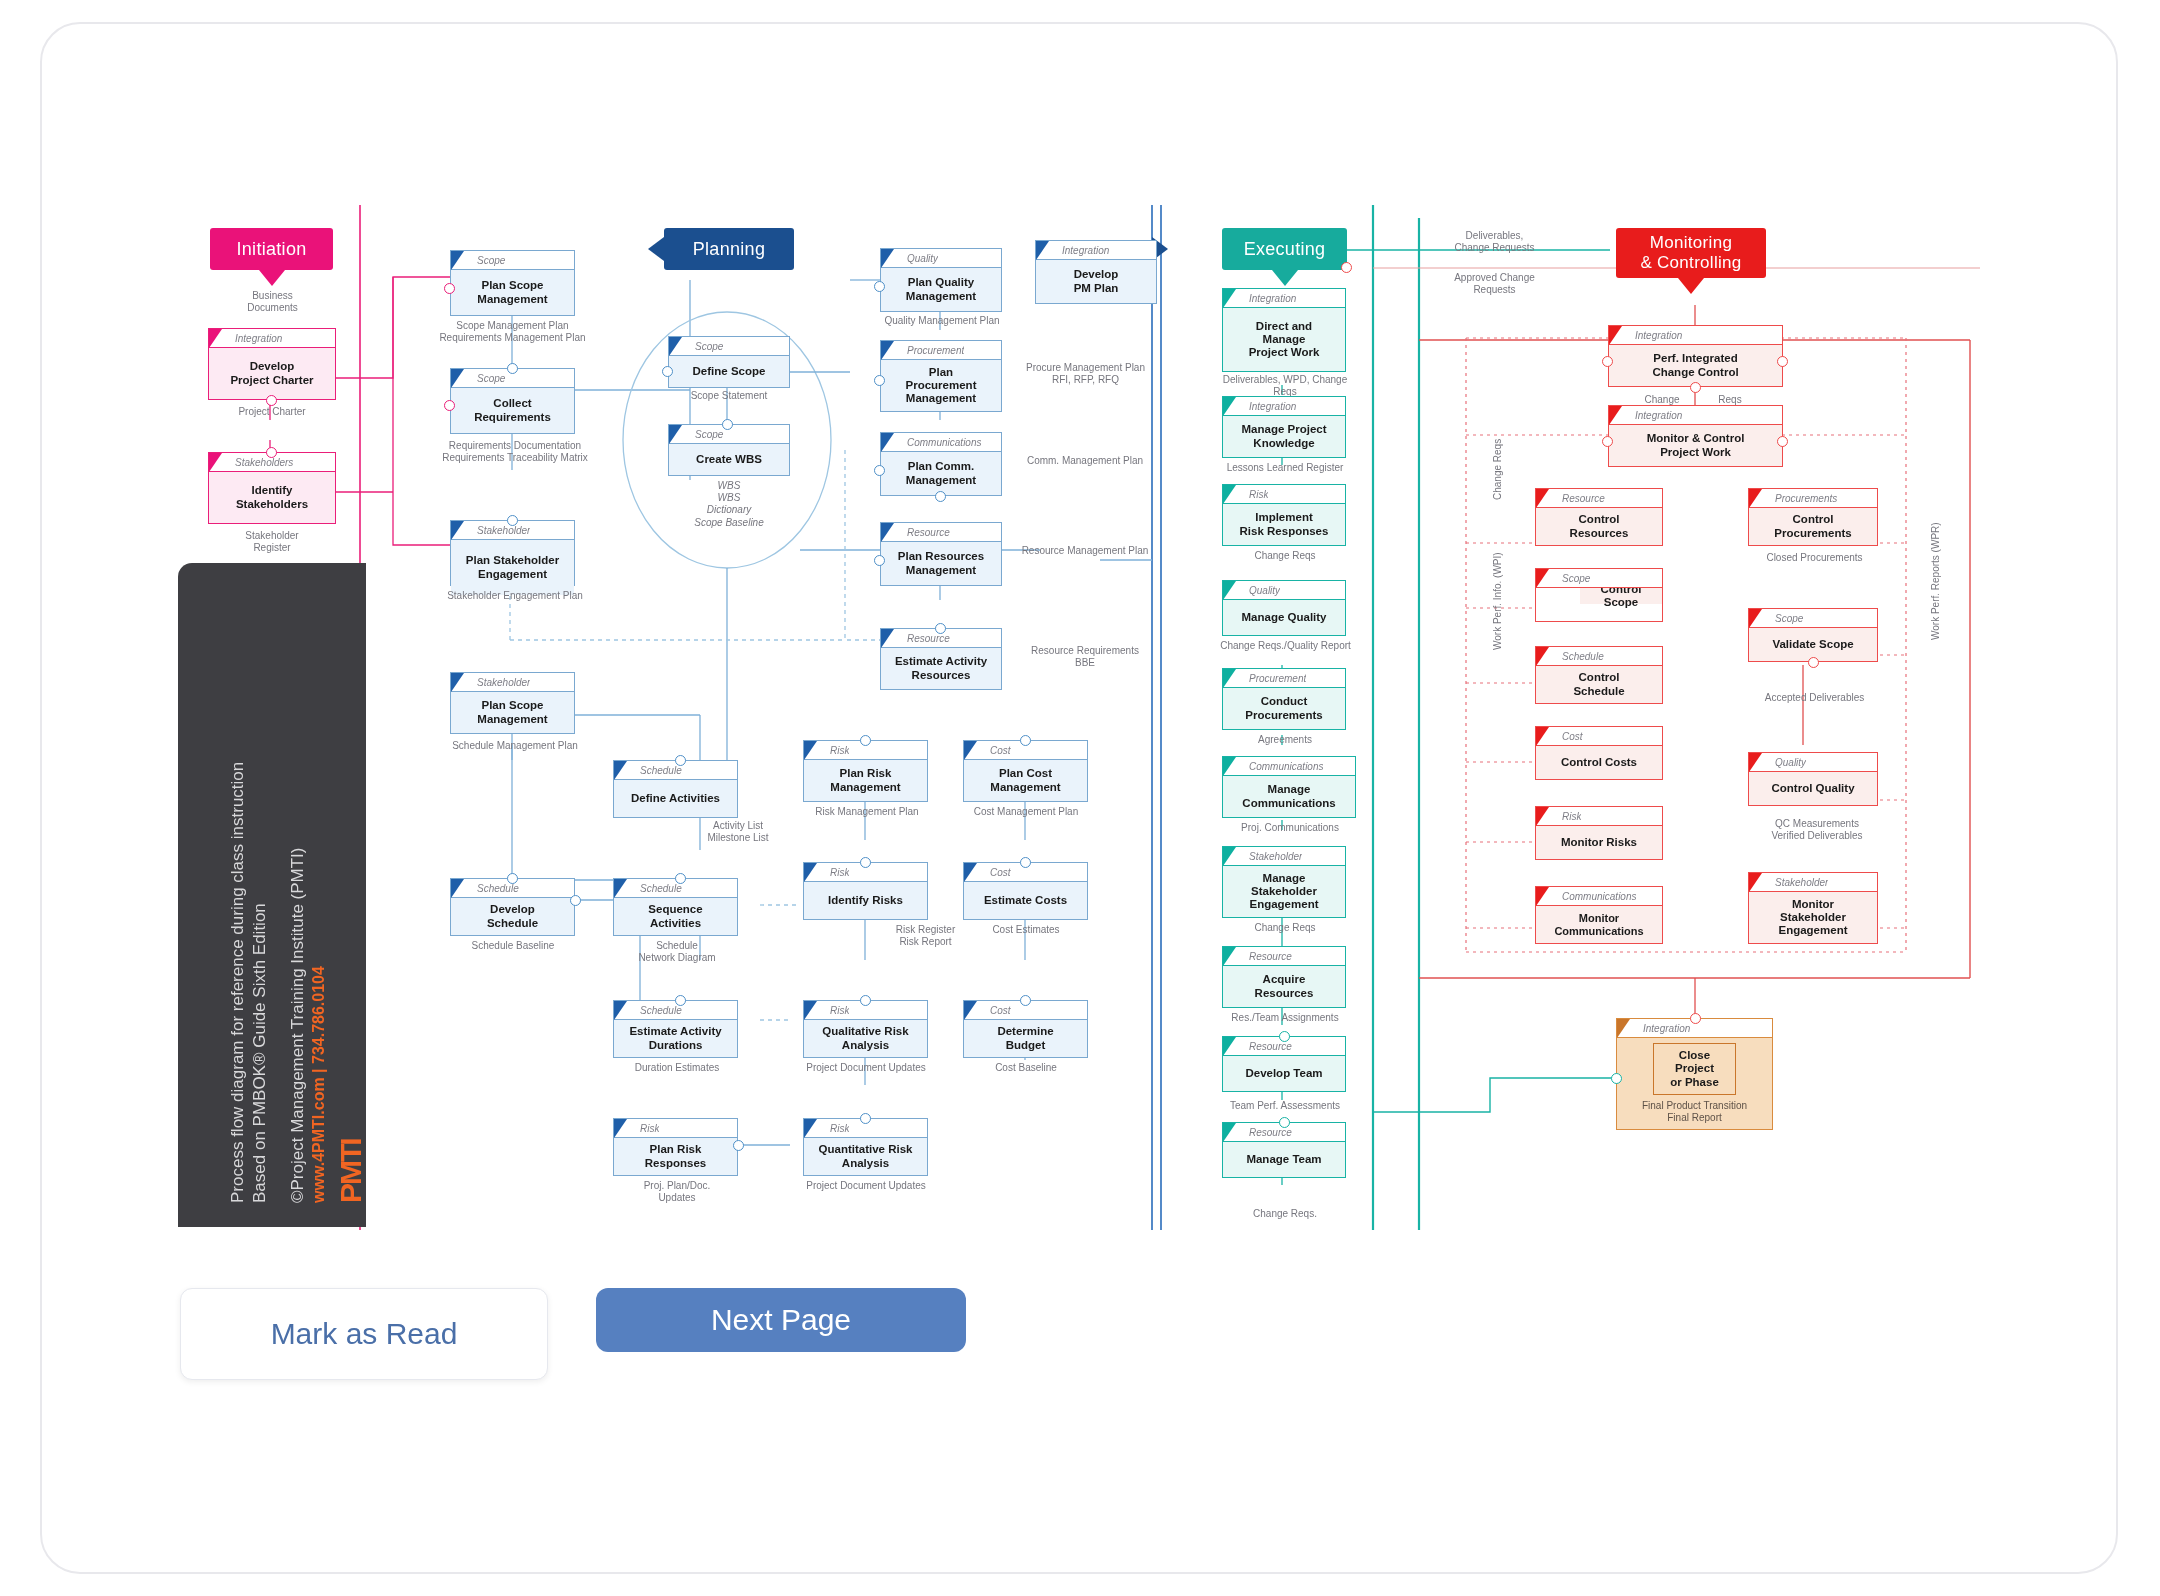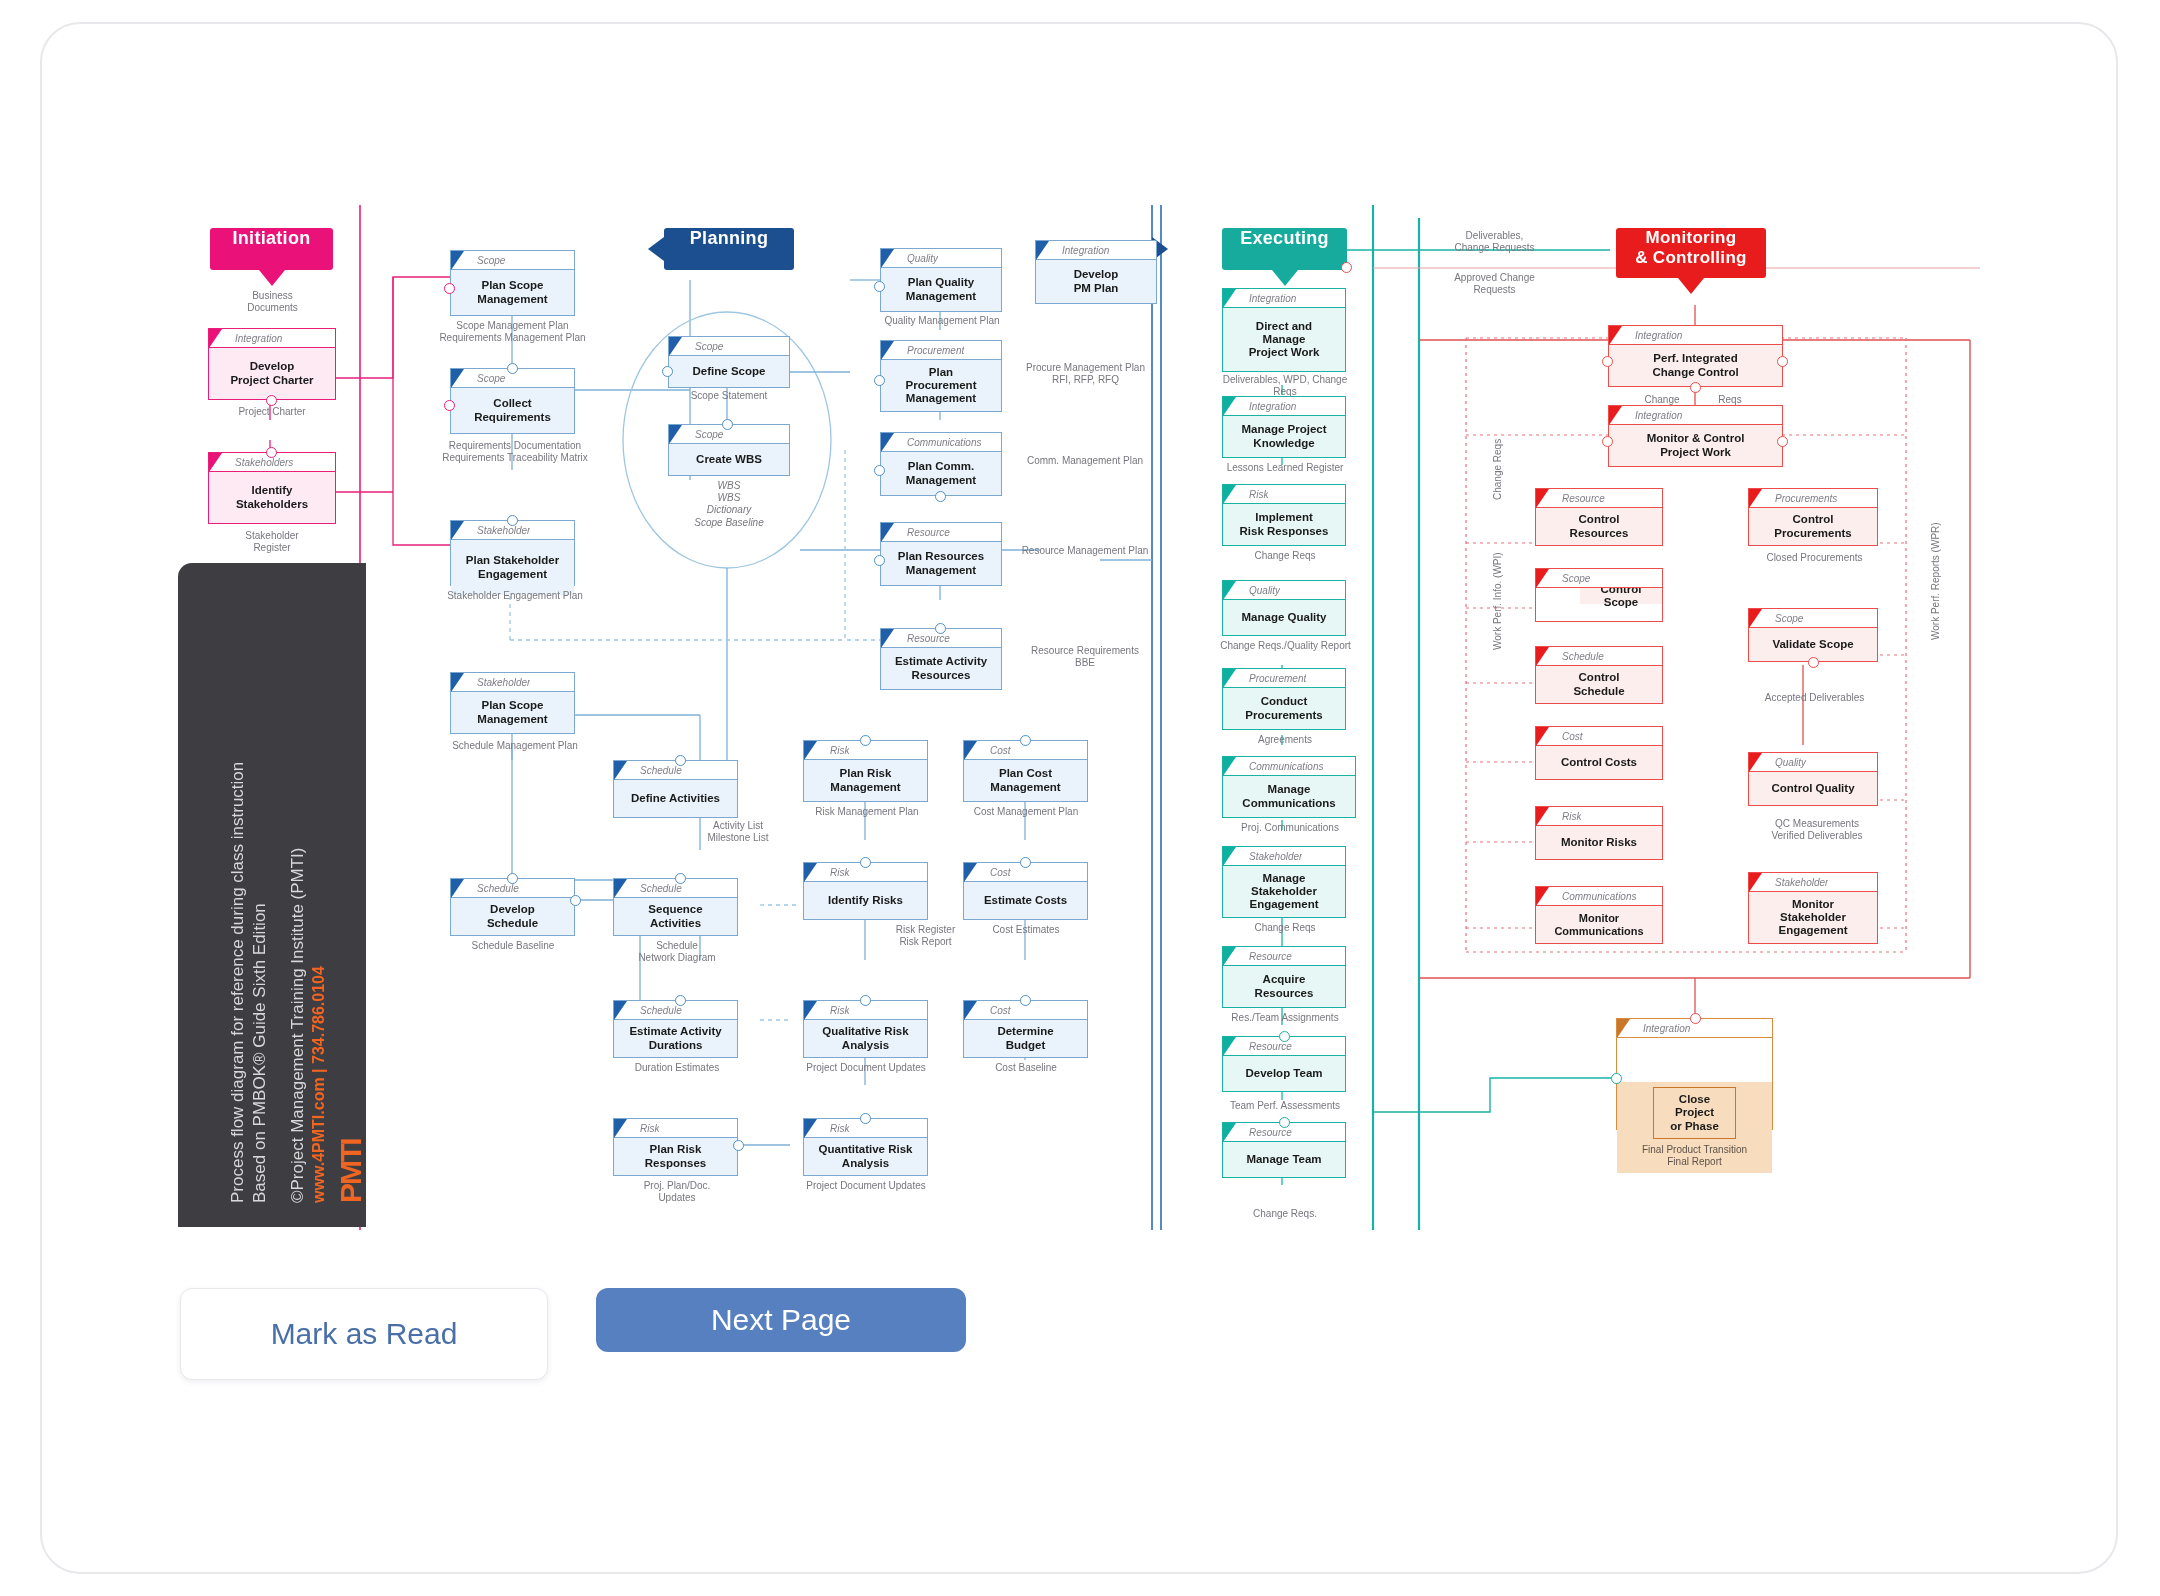--- a/index.html
+++ b/index.html
@@ -4,22 +4,22 @@
 <style>
   html,body{margin:0;padding:0;background:#fff;}
   body{font-family:"Liberation Sans",sans-serif;}
   #page{position:relative;width:2160px;height:1596px;background:#ffffff;overflow:hidden;}
   #card{position:absolute;left:40px;top:22px;width:2078px;height:1552px;background:#fff;
         border:2px solid #e8e8ec;border-radius:40px;box-sizing:border-box;}
   #canvas{position:absolute;left:0;top:0;width:2160px;height:1596px;}
   .abs{position:absolute;}
 
   
-  .banner{position:absolute;display:flex;align-items:flex-start;justify-content:center;
-          color:#fff;font-weight:bold;letter-spacing:.3px;text-align:center;border-radius:3px;}
+  .banner{position:absolute;display:flex;align-items:center;justify-content:center;
+          color:#fff;font-weight:normal;letter-spacing:.3px;text-align:center;border-radius:3px;}
   .banner .arw{position:absolute;left:50%;transform:translateX(-50%);width:0;height:0;
                border-left:13px solid transparent;border-right:13px solid transparent;}
 
   
   .pbox{position:absolute;box-sizing:border-box;border:1.4px solid #999;background:#fff;}
   .pbox .hdr{position:relative;height:19px;background:#fff;box-sizing:border-box;
              border-bottom:1.2px solid #bcd;display:flex;align-items:center;}
   .pbox .hdr .tri{position:absolute;left:0;top:0;width:0;height:0;}
   .pbox .hdr .ka{position:relative;margin-left:26px;font-size:10px;font-style:italic;color:#7e7e86;
                  white-space:nowrap;overflow:hidden;}
@@ -760,21 +760,21 @@
       <div class="body" style="height:51px;white-space:pre-line;">Monitor
 Stakeholder
 Engagement</div>
     </div>
 
     <div class="pbox b-orng" style="left:1616px;top:1018px;width:157px;height:112px;">
       <div class="hdr">
         <span class="tri"></span>
         <span class="ka">Integration</span>
       </div>
-      <div class="body" style="height:91px;flex-direction:column;background:#f7ddbe;padding:6px;margin-top:44px;">
+      <div class="body" style="height:91px;flex-direction:column;background:#f7ddbe;padding:6px;">
         <div style="border:1.4px solid #c9762b;background:#f7ddbe;padding:5px 16px;white-space:pre-line;
                     font-weight:bold;font-size:11.5px;line-height:1.16;">Close
 Project
 or Phase</div>
         <div style="font-weight:normal;font-size:10px;color:#5e5248;margin-top:5px;white-space:pre-line;line-height:1.2;">Final Product Transition
 Final Report</div>
       </div>
     </div>
     <div class="dot d-red" style="left:1690px;top:1013px;"></div>
     <div class="dot d-teal" style="left:1611px;top:1073px;"></div>

